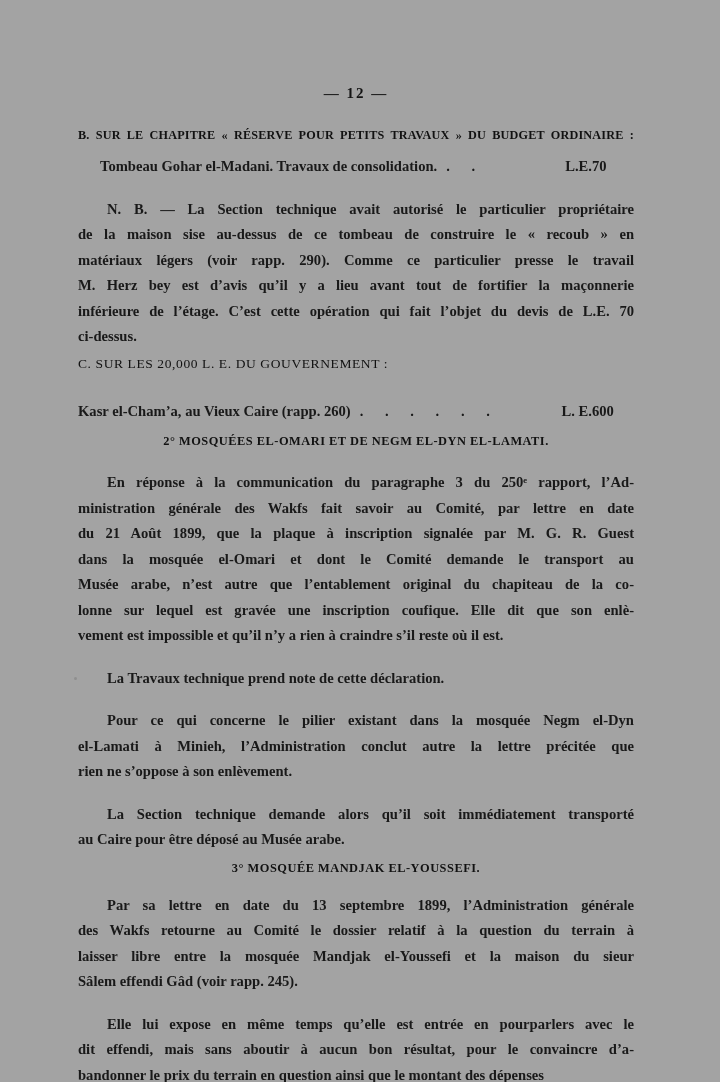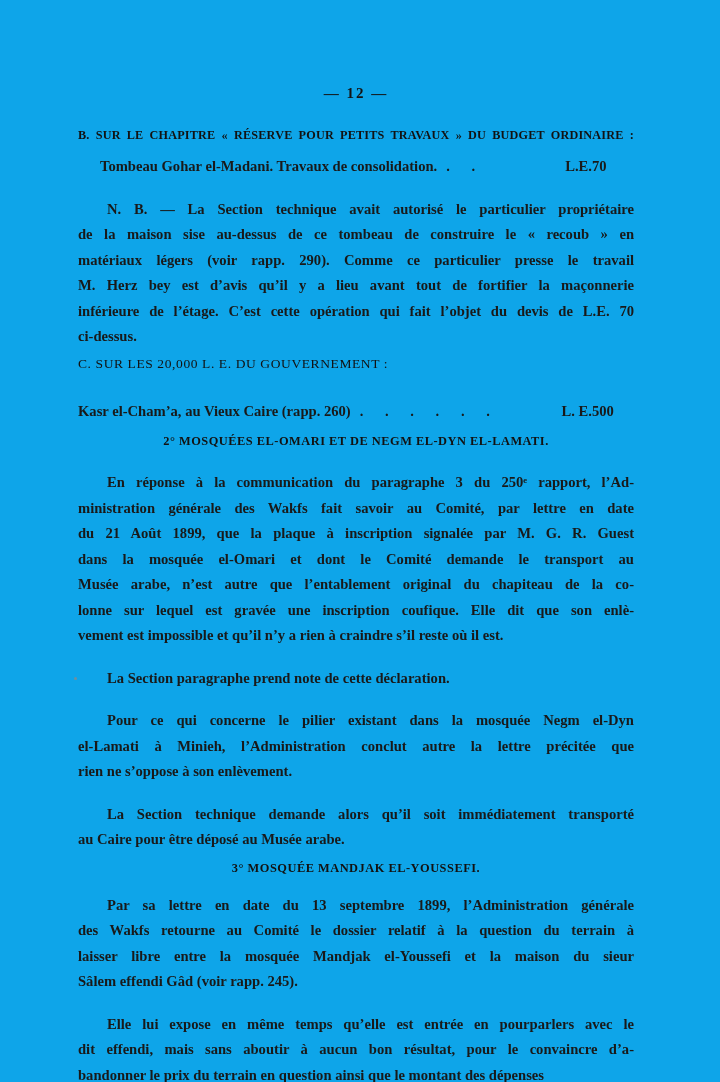--- a/index.html
+++ b/index.html
@@ -5,21 +5,21 @@
   html,body{margin:0;padding:0;}
   body{
     width:720px;height:1082px;
     background:#ffffff;
     position:relative;
     overflow:hidden;
     font-family:"Liberation Serif","DejaVu Serif",serif;
   }
   .page{
     position:absolute;inset:0;
-    background:#0ea5e9;
+    background:#a3a3a3;
     color:#191919;
   }
   .content{
     position:absolute;
     left:78px;top:84px;width:556px;
   }
   
   .pagenum{
     text-align:center;
     font-size:15px;font-weight:700;
@@ -125,37 +125,37 @@
     </div>
 
     <div class="hC-wrap">
       <div class="hC">C. SUR LES 20,000 L. E. DU GOUVERNEMENT :</div>
     </div>
 
     <div class="entry kasr">
       <span class="lbl">Kasr el-Cham’a, au Vieux Caire (rapp. 260)</span>
       <span class="leader">. . . . . .</span>
       <span class="cur">L. E.</span>
-      <span class="amt">500</span>
+      <span class="amt">600</span>
     </div>
 
     <div class="hN h2">2° MOSQUÉES EL-OMARI ET DE NEGM EL-DYN EL-LAMATI.</div>
 
     <div class="para">
       <div class="ln in">En réponse à la communication du paragraphe 3 du 250ᵉ rapport, l’Ad-</div>
       <div class="ln">ministration générale des Wakfs fait savoir au Comité, par lettre en date</div>
       <div class="ln">du 21 Août 1899, que la plaque à inscription signalée par M. G. R. Guest</div>
       <div class="ln">dans la mosquée el-Omari et dont le Comité demande le transport au</div>
       <div class="ln">Musée arabe, n’est autre que l’entablement original du chapiteau de la co-</div>
       <div class="ln">lonne sur lequel est gravée une inscription coufique. Elle dit que son enlè-</div>
       <div class="ln end">vement est impossible et qu’il n’y a rien à craindre s’il reste où il est.</div>
     </div>
 
     <div class="para">
-      <div class="ln in end">La Section paragraphe prend note de cette déclaration.</div>
+      <div class="ln in end">La Travaux technique prend note de cette déclaration.</div>
     </div>
 
     <div class="para">
       <div class="ln in">Pour ce qui concerne le pilier existant dans la mosquée Negm el-Dyn</div>
       <div class="ln">el-Lamati à Minieh, l’Administration conclut autre la lettre précitée que</div>
       <div class="ln end">rien ne s’oppose à son enlèvement.</div>
     </div>
 
     <div class="para">
       <div class="ln in">La Section technique demande alors qu’il soit immédiatement transporté</div>

